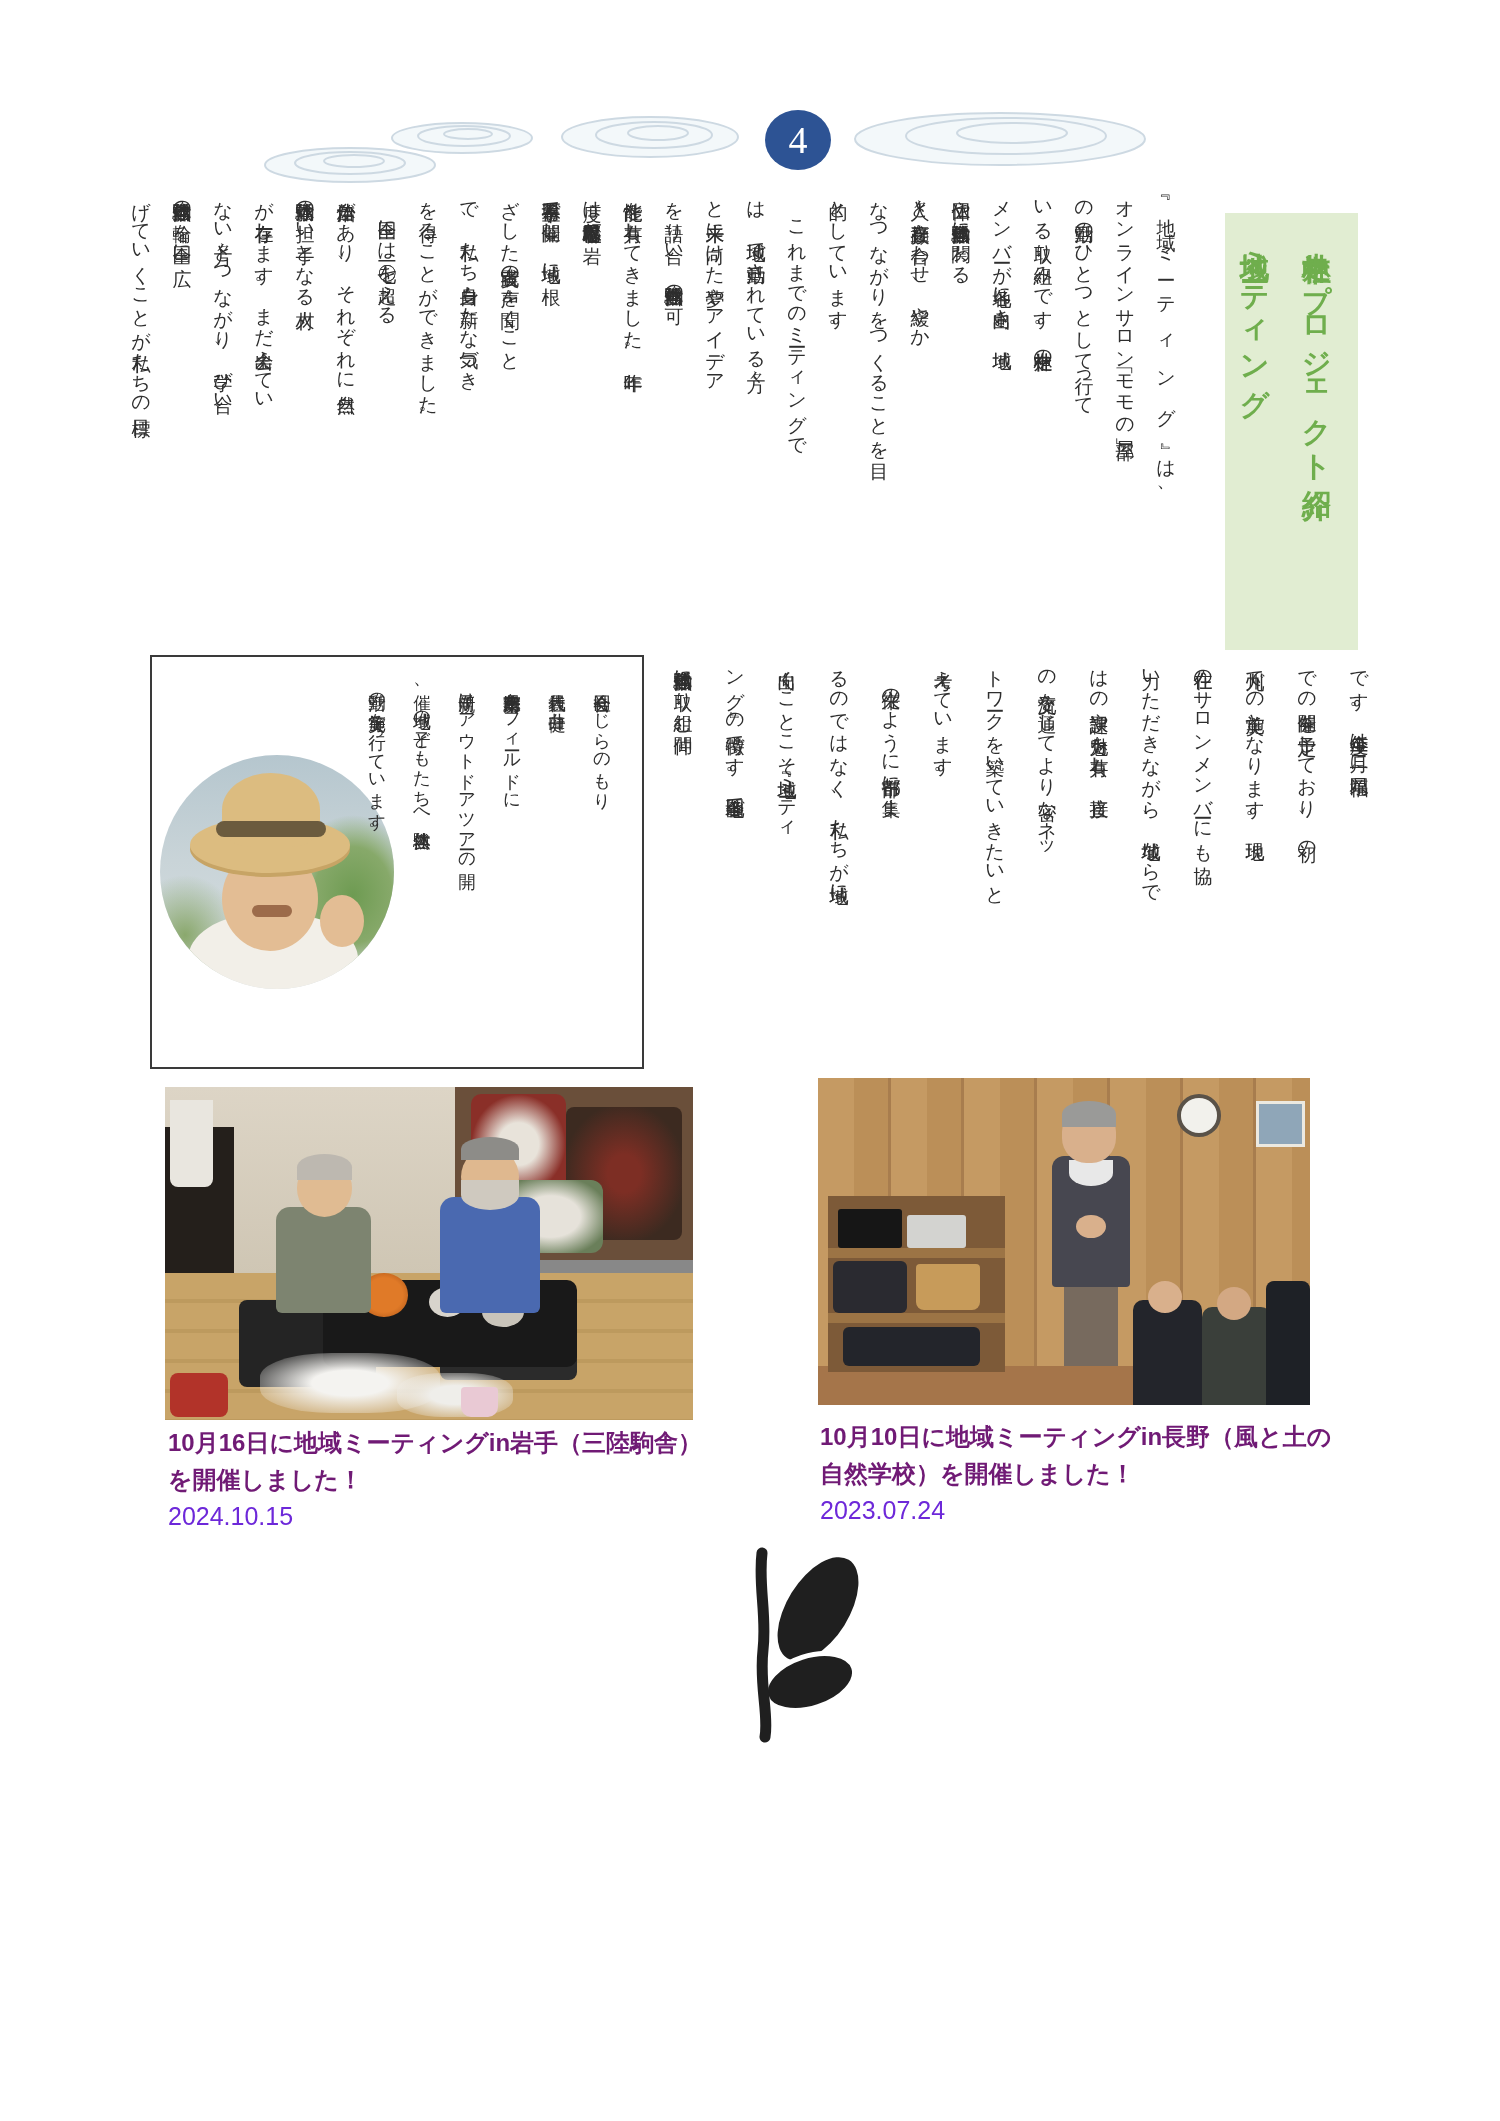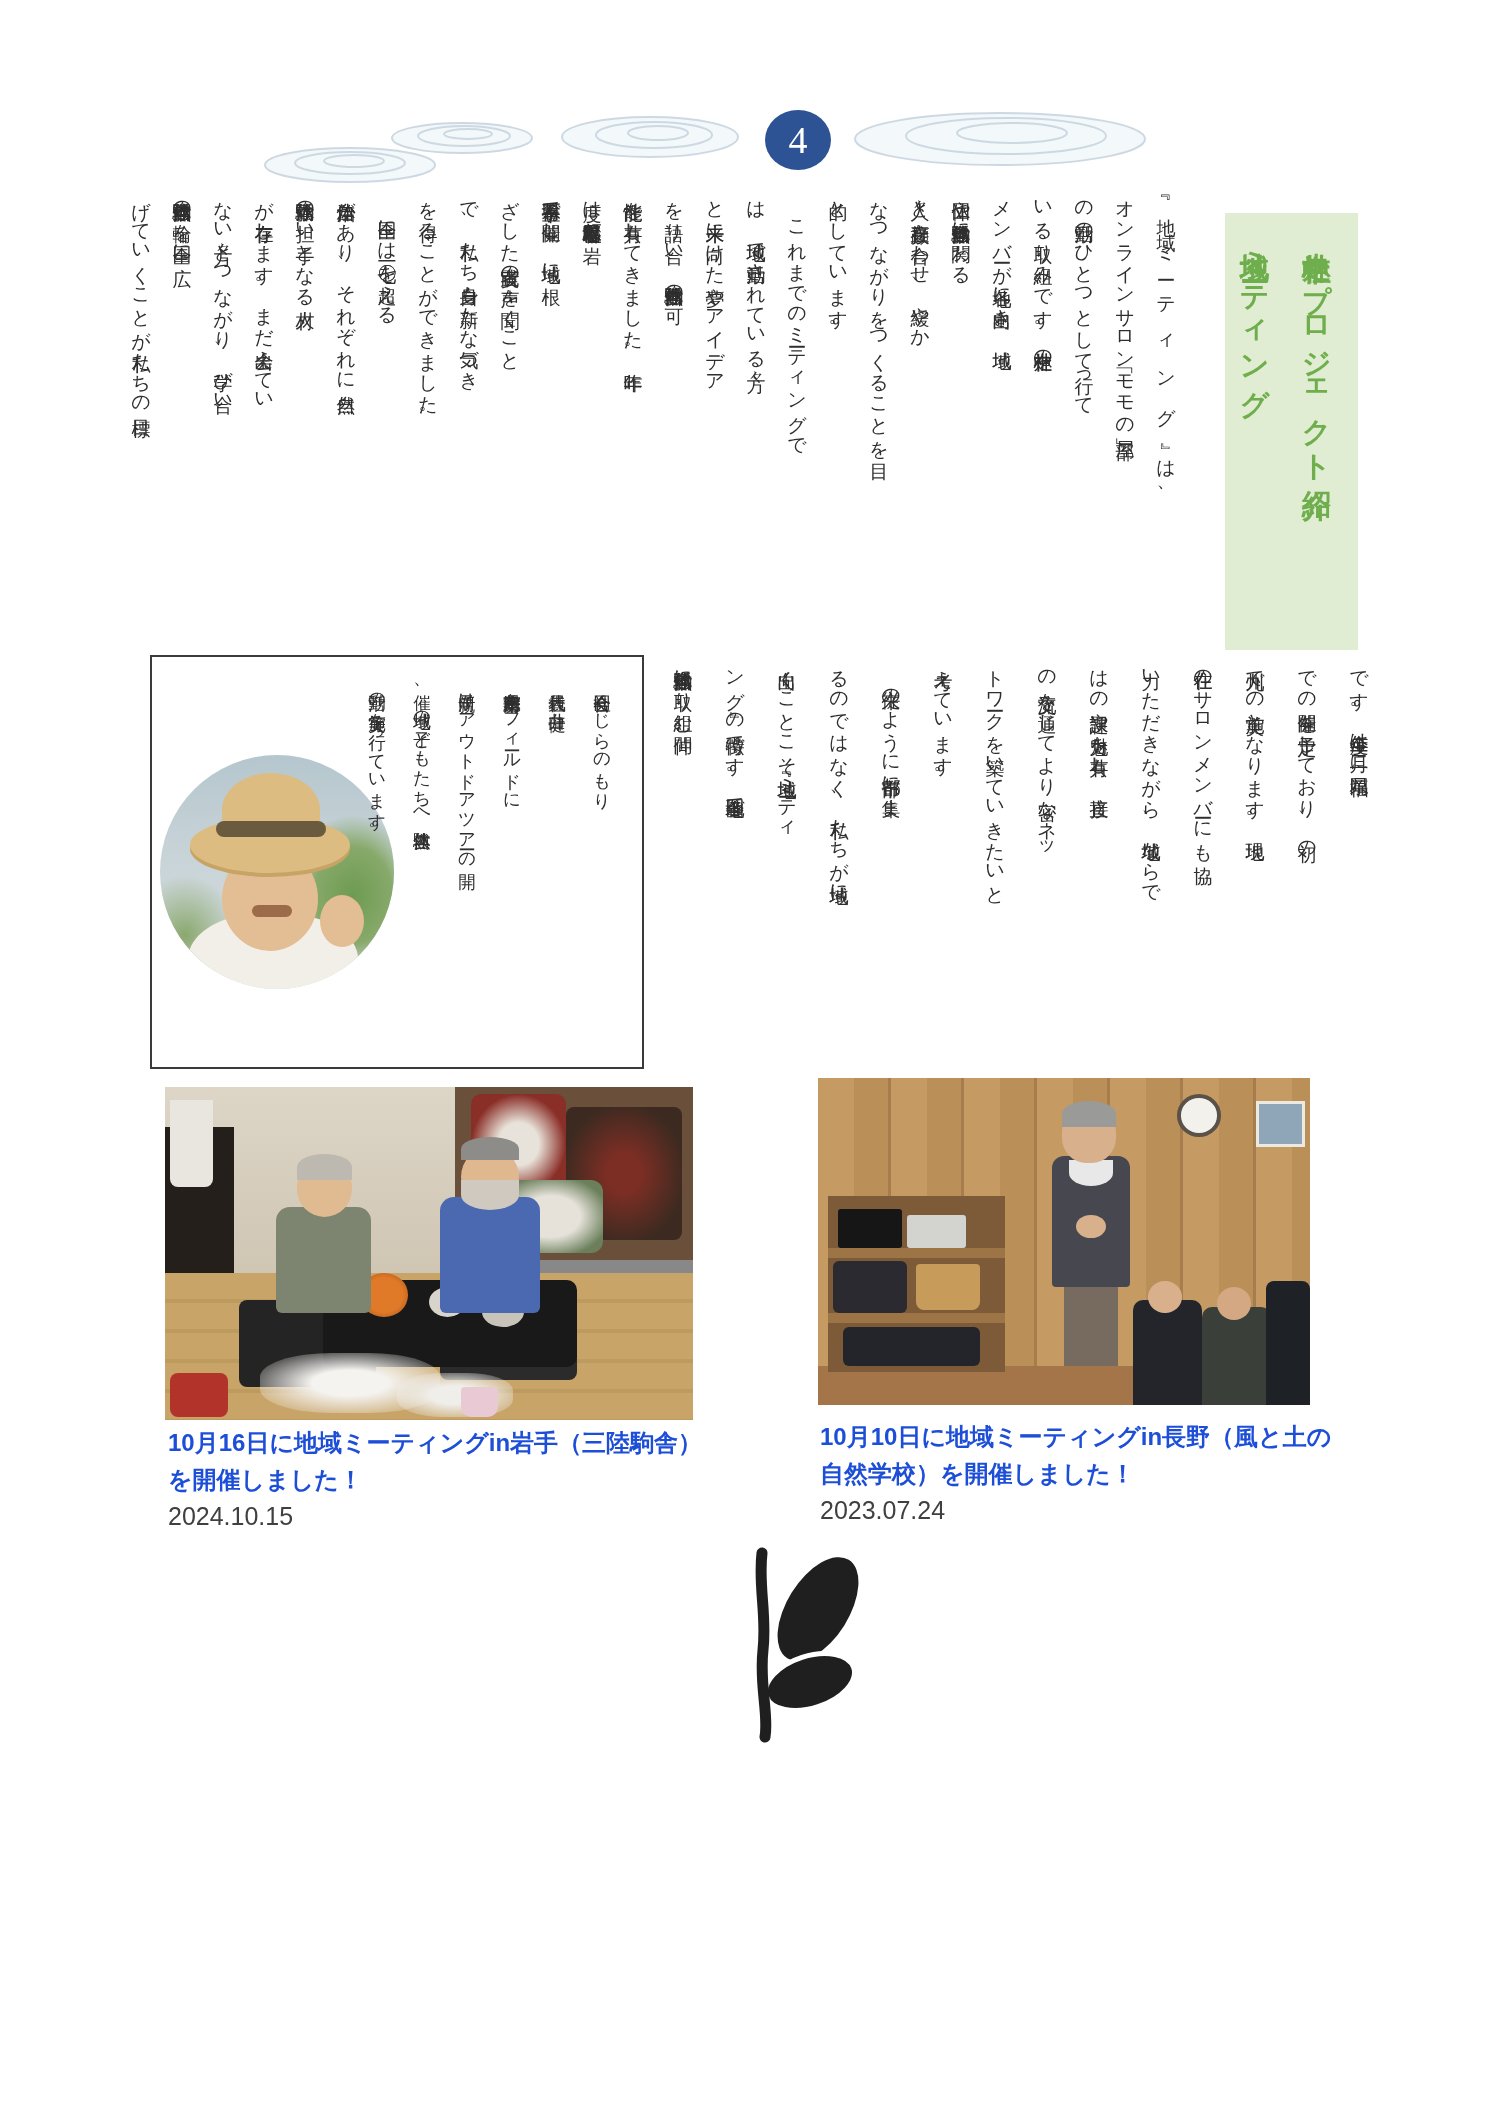--- a/index.html
+++ b/index.html
@@ -37,23 +37,23 @@
   .pp{position:absolute;border-radius:50%;}
 
   
   .photo{position:absolute;overflow:hidden;background:#888;}
   #photo-iwate{left:165px;top:1087px;width:528px;height:333px;}
   #photo-nagano{left:818px;top:1078px;width:492px;height:327px;}
   .ps{position:absolute;}
 
   
   .caption{position:absolute;font-family:"Liberation Sans","DejaVu Sans",sans-serif;
-           font-weight:bold;font-size:24px;line-height:37px;color:#1d4ed8;white-space:pre-line;}
+           font-weight:bold;font-size:24px;line-height:37px;color:#701a75;white-space:pre-line;}
   .photo-date{position:absolute;font-family:"Liberation Sans","DejaVu Sans",sans-serif;
-           font-size:25px;color:#404040;}
+           font-size:25px;color:#6d28d9;}
 
   
   .logo-mark{position:absolute;left:718px;top:1545px;width:160px;height:200px;}
   .wordmark{position:absolute;left:0;top:1782px;width:1500px;text-align:center;
       font-family:"DejaVu Sans","Liberation Sans",sans-serif;font-size:198px;line-height:1;
       letter-spacing:26px;padding-left:26px;box-sizing:border-box;color:#262626;}
   .tagline{position:absolute;left:0;top:1978px;width:1500px;text-align:center;
       font-family:"Liberation Sans","DejaVu Sans",sans-serif;font-size:28px;color:#4e4e4e;
       letter-spacing:14px;padding-left:14px;box-sizing:border-box;}
 </style>

